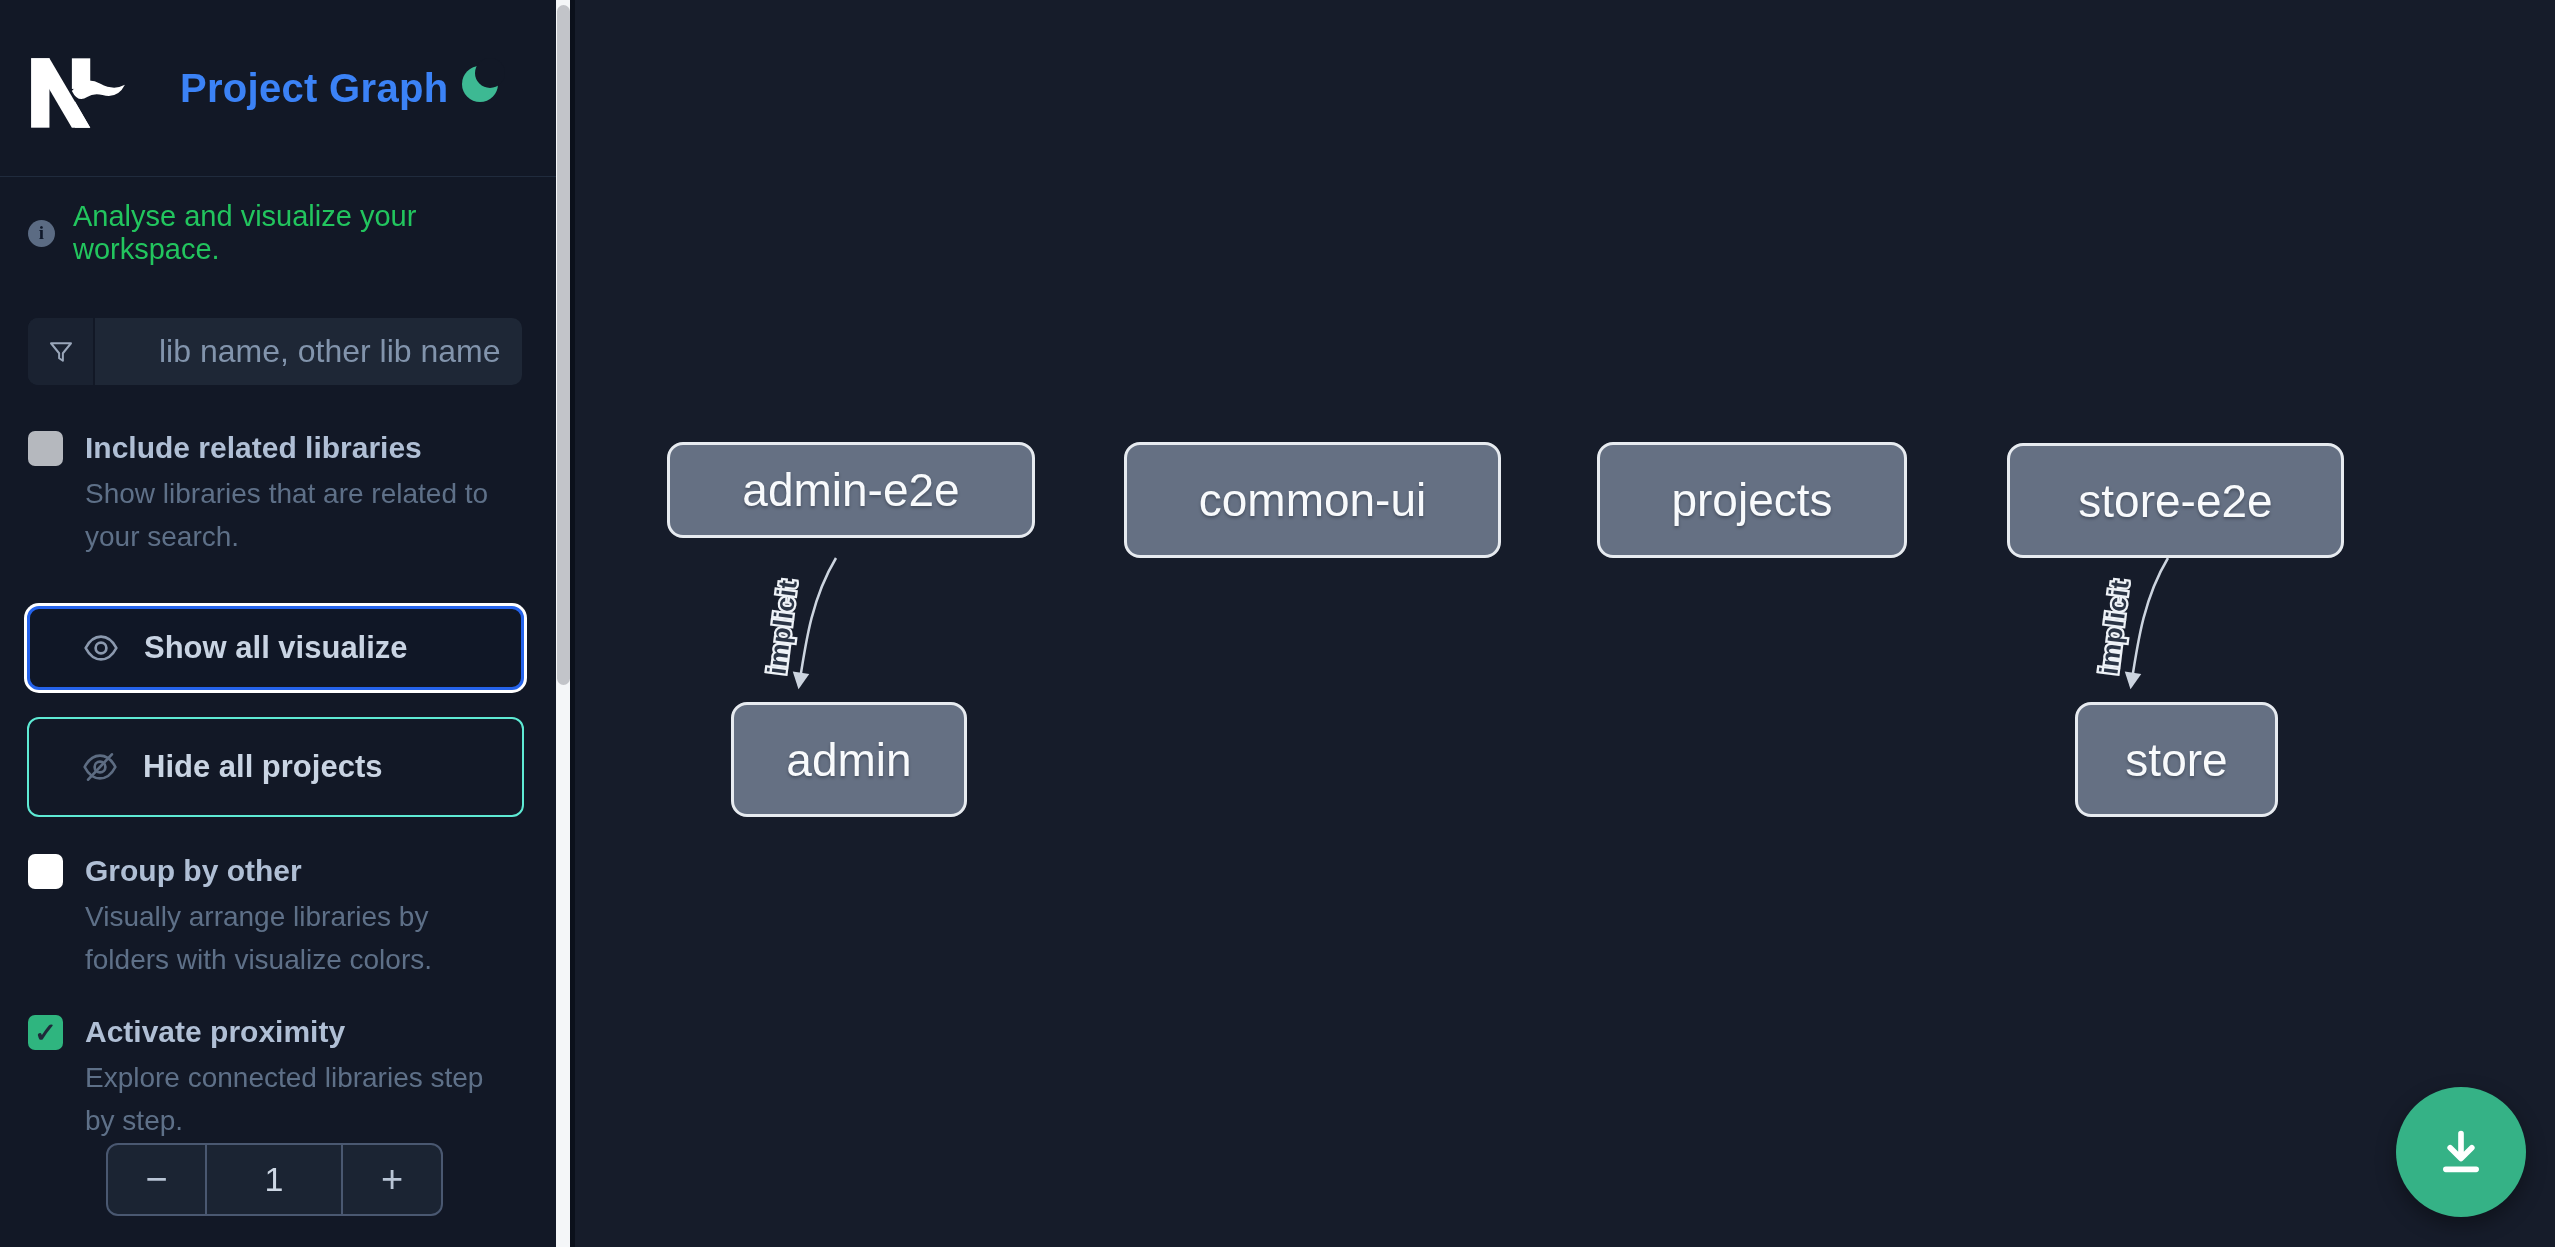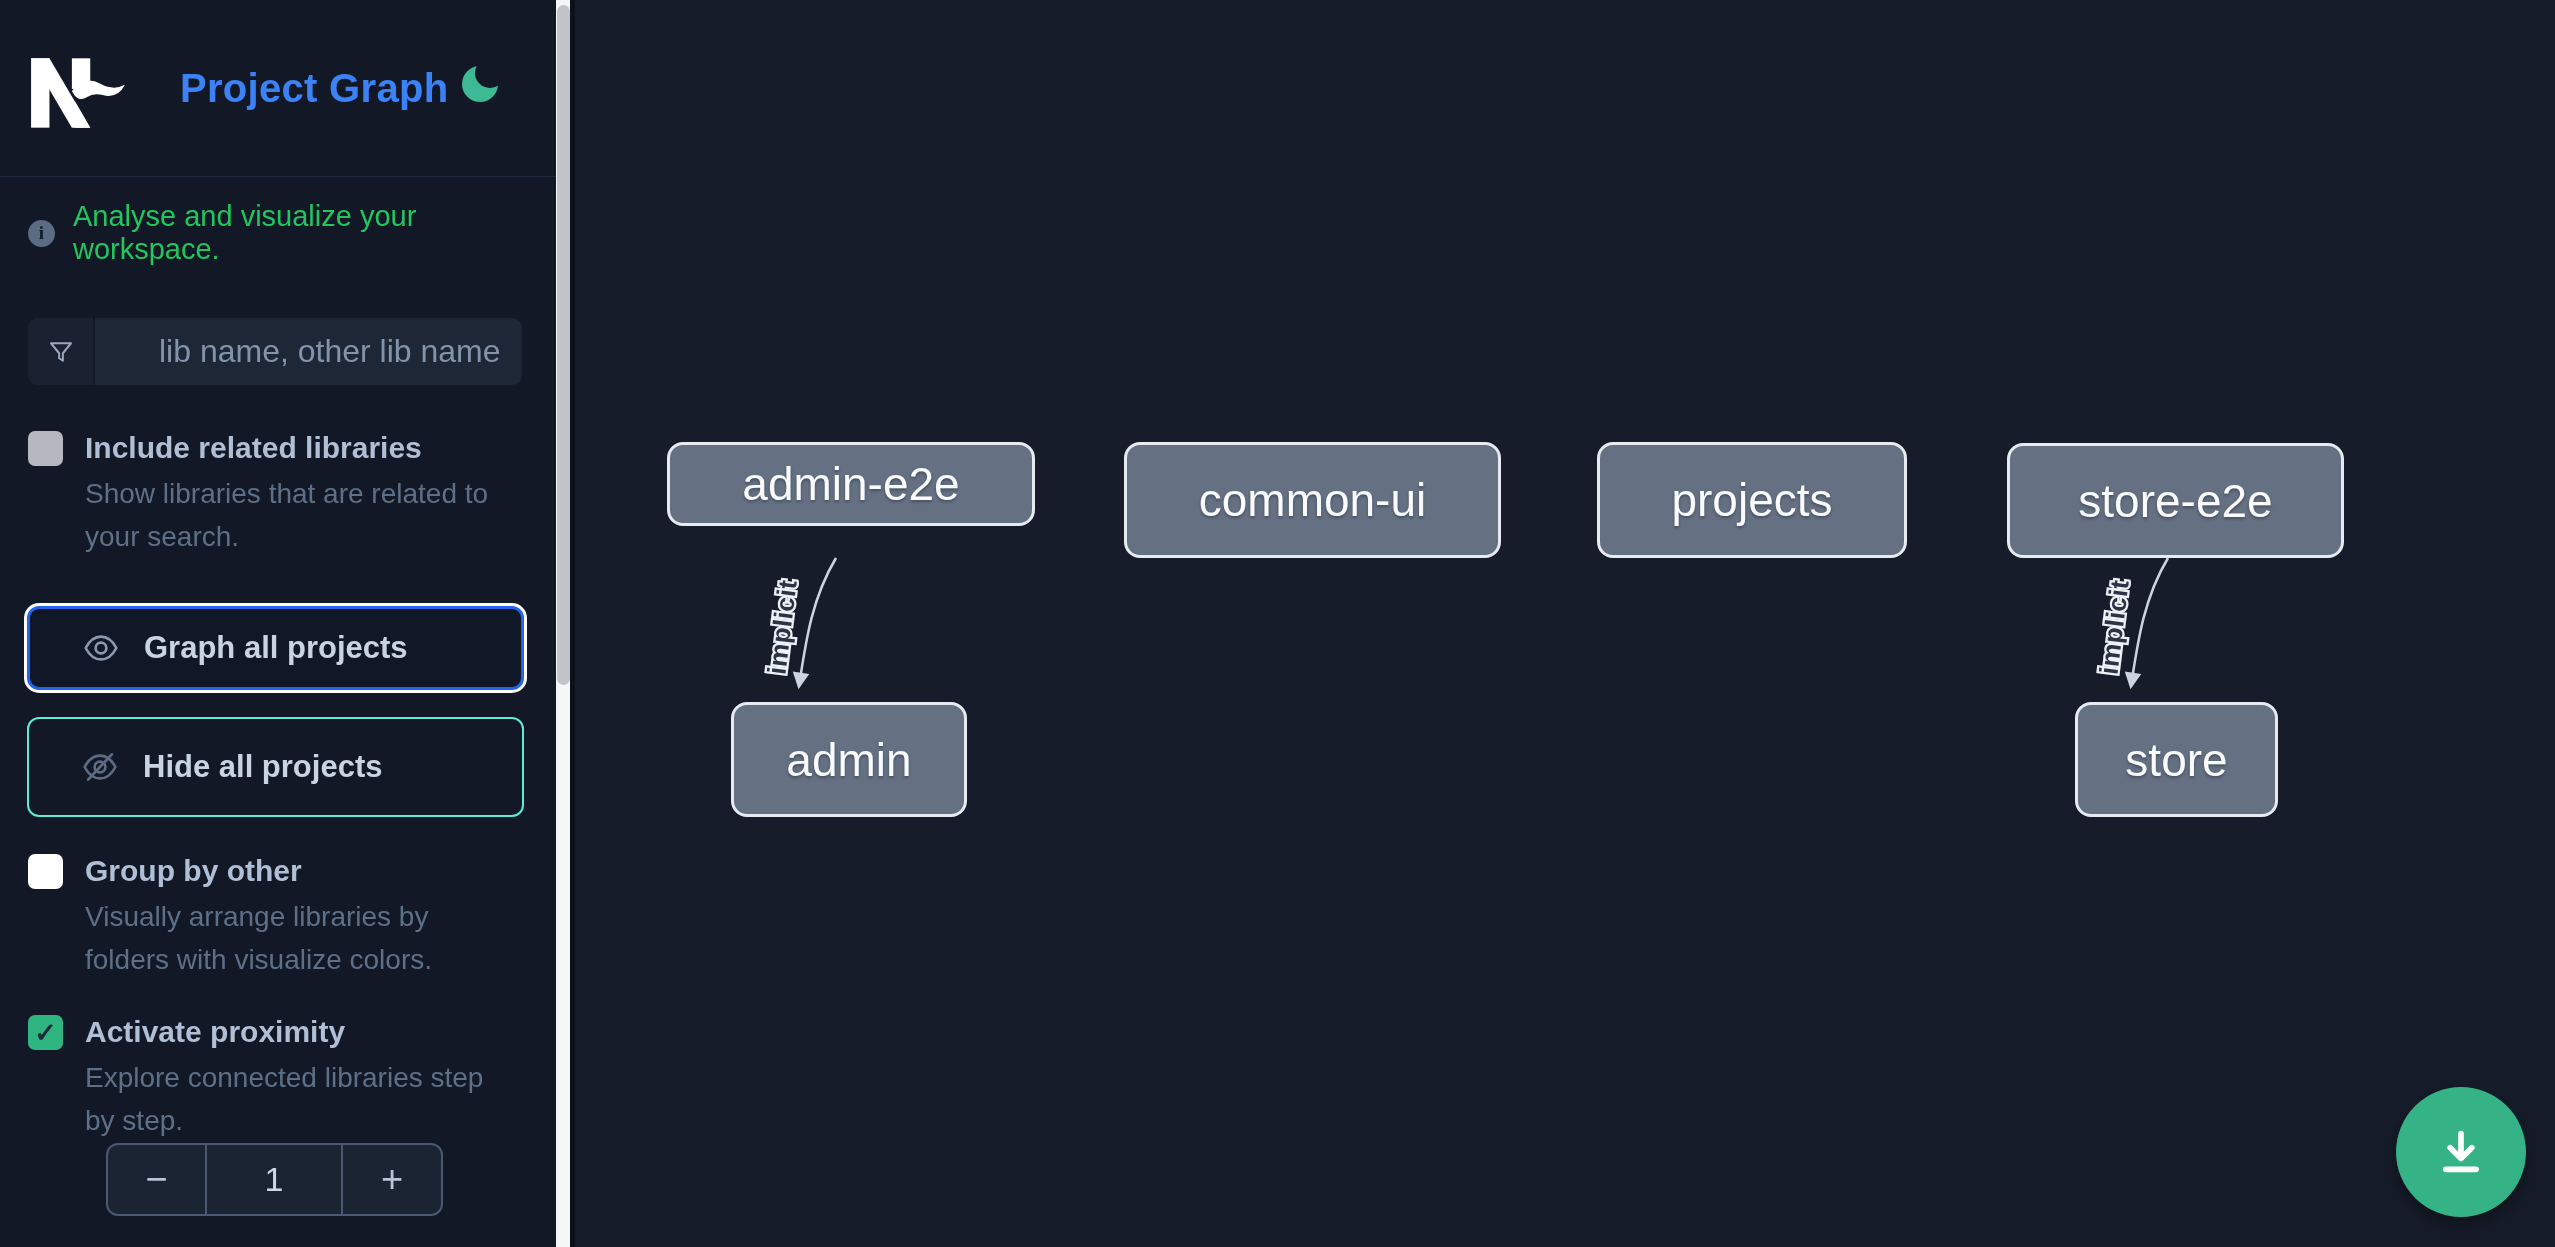--- a/index.html
+++ b/index.html
@@ -140,21 +140,21 @@
         <div class="opt-desc">Show libraries that are related to
 your search.</div>
       </div>
     </div>
 
     <button class="btn" id="show-btn">
       <svg viewBox="0 0 24 24">
         <path d="M2.3 12 C5 6.8 8.3 4.8 12 4.8 S19 6.8 21.7 12 C19 17.2 15.7 19.2 12 19.2 S5 17.2 2.3 12 z"></path>
         <circle cx="12" cy="12" r="3.4"></circle>
       </svg>
-      <span>Graph all projects</span>
+      <span>Show all visualize</span>
     </button>
 
     <button class="btn" id="hide-btn">
       <svg viewBox="0 0 24 24">
         <path d="M2.3 12 C5 6.8 8.3 4.8 12 4.8 S19 6.8 21.7 12 C19 17.2 15.7 19.2 12 19.2 S5 17.2 2.3 12 z"></path>
         <circle cx="12" cy="12" r="3.4"></circle>
         <line x1="4.5" y1="20" x2="19.5" y2="4"></line>
       </svg>
       <span>Hide all projects</span>
     </button>
@@ -196,21 +196,21 @@
         <marker id="arrow" viewBox="0 0 12 12" refX="9" refY="6" markerWidth="8" markerHeight="8" orient="auto">
           <path d="M1 1 L11 6 L1 11 z" fill="#ccd4df"></path>
         </marker>
       </defs>
     <path d="M 261 558 C 237 598, 231 640, 224 686" class="edge" marker-end="url(#arrow)"></path>
         <text class="edge-label" transform="translate(216 628) rotate(-83)">implicit</text>
         <path d="M 1593 558 C 1569 598, 1563 640, 1556 686" class="edge" marker-end="url(#arrow)"></path>
         <text class="edge-label" transform="translate(1548 628) rotate(-83)">implicit</text>
       </svg>
     <div id="nodes-layer">
-        <div class="gnode" style="left: 92px; top: 442px; width: 368px; height: 84px;">admin-e2e</div>
+        <div class="gnode" style="left: 92px; top: 442px; width: 368px; height: 96px;">admin-e2e</div>
         <div class="gnode" style="left: 549px; top: 442px; width: 377px; height: 116px;">common-ui</div>
         <div class="gnode" style="left: 1022px; top: 442px; width: 310px; height: 116px;">projects</div>
         <div class="gnode" style="left: 1432px; top: 443px; width: 337px; height: 115px;">store-e2e</div>
         <div class="gnode" style="left: 156px; top: 702px; width: 236px; height: 115px;">admin</div>
         <div class="gnode" style="left: 1500px; top: 702px; width: 203px; height: 115px;">store</div>
       </div>
     <button class="fab">
       <svg viewBox="0 0 24 24">
         <path d="M12 3.5 v11 M7 10 l5 5 l5 -5 M5 20 h14"></path>
       </svg>

